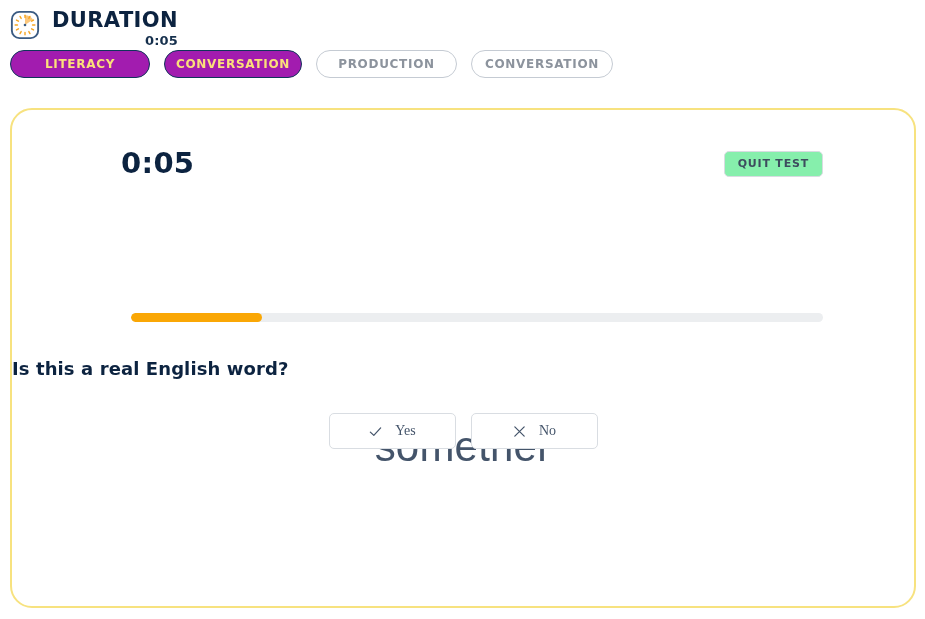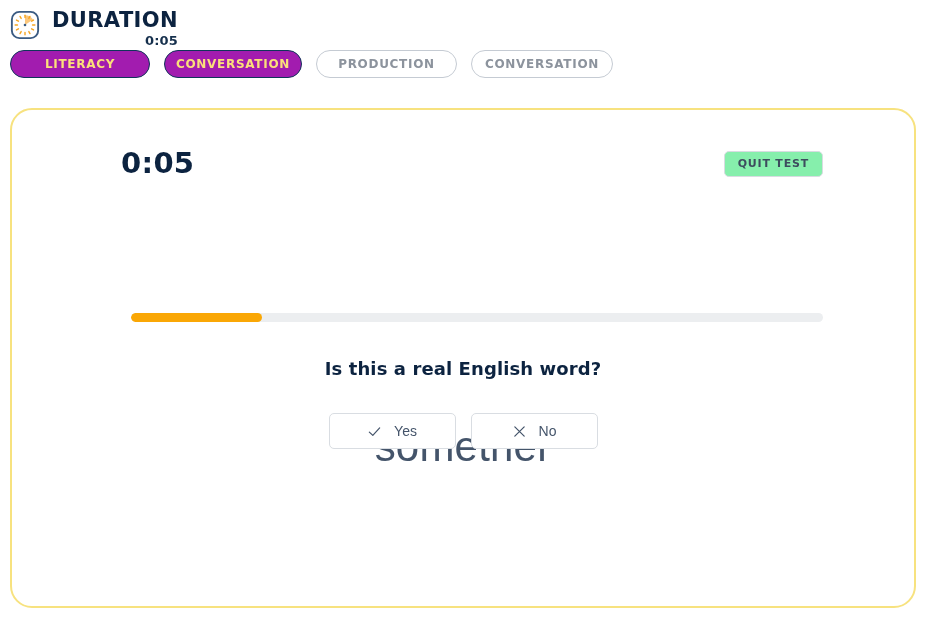--- a/index.html
+++ b/index.html
@@ -196,21 +196,20 @@
     height: 100%;
     background: #faa705;
     border-radius: 5px;
   }
 
   
   .question {
     position: absolute;
     left: 0; right: 0;
     top: 248px;
-    text-align: center;
     font-size: 18px;
     font-weight: bold;
     color: #0c2340;
     letter-spacing: 0.1px;
     font-family: "DejaVu Sans", sans-serif;
   }
 
   .prompt-word {
     position: absolute;
     left: 0; right: 0;
@@ -251,21 +250,21 @@
     width: 15px;
     height: 15px;
     display: block;
     flex: none;
     color: #44546a;
   }
 
   .answer-label {
     font-size: 14px;
     color: #44546a;
-    font-family: Liberation Sans, sans-serif;
+    font-family: Liberation Serif, serif;
   }
 </style>
 </head>
 <body>
 
 <div class="header">
 
 
   <div class="duration-block">
     <svg class="duration-icon" viewBox="0 0 32 32">

